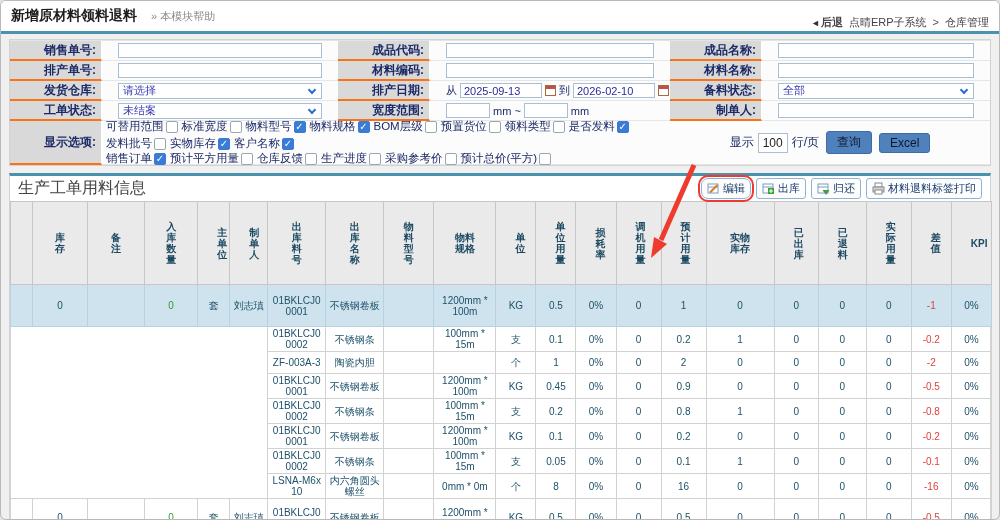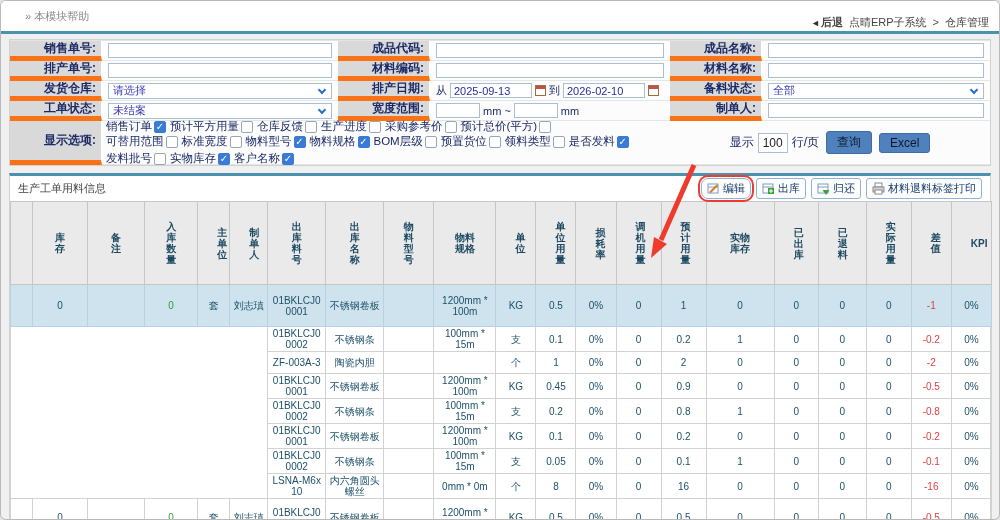--- a/index.html
+++ b/index.html
@@ -18,25 +18,25 @@
   .topnav a { color:#444; text-decoration:none; cursor:pointer; }
   .back-link { font-weight:bold; color:#333; }
   .back-ico { font-size:9px; color:#333; margin-right:1px; }
   .teal-line { height:3px; background:var(--accent-teal); }
 
   
   .panel1 { margin:5px 8px 7px 8px; background:#fff; border:1px solid #d2d2d2; }
   .panel1-title { height:19px; display:flex; align-items:center; padding:2px 8px 0 8px; font-size:12px; color:#444; position:relative; }
   .caret-up { position:absolute; right:12px; top:8px; width:7px; height:7px; border-left:2px solid #9a9a9a; border-top:2px solid #9a9a9a; transform:rotate(45deg); cursor:pointer; }
   .fgrid { display:grid; grid-template-columns:92px 236px 92px 240px 92px 1fr; background:#f2f2f2; border-top:1px solid #e4e4e4; }
-  .fl { background:#d9d9d9; border-right:1px solid #fff; border-bottom:5px solid #f97316;
+  .fl { background:#d9d9d9; border-right:1px solid #fff; border-bottom:2px solid #f97316;
         display:flex; align-items:center; justify-content:flex-end; padding-right:5px;
         font-size:12px; font-weight:bold; color:#1b2a66; height:20px; }
   .fl.tall { height:44px; }
-  .fv { background:#fcfcfc; border-bottom:1px solid #e6e6e6; display:flex; align-items:center; padding:1px 6px; height:20px; gap:3px; }
+  .fv { background:#fcfcfc; border-bottom:1px solid #e6e6e6; display:flex; align-items:center; padding:1px 16px; height:20px; gap:3px; }
   .fv input[type=text] { height:15px; border:1px solid #a9c0d4; width:100%; font-size:11px; color:#2a2a9c; padding:0 3px; background:#fff; }
   .fv input.short { width:44px; }
   .fv input.date { width:82px; }
   .sel { border:1px solid #a9c0d4; background:#fff; height:16px; width:100%; display:flex; align-items:center; padding:0 4px; font-size:11px; color:#3b3bb4; cursor:pointer; position:relative; }
   .sel .chev { position:absolute; right:6px; top:3px; width:6px; height:6px; border-right:2px solid #2a6fd6; border-bottom:2px solid #2a6fd6; transform:rotate(45deg); }
   .unit { font-size:11px; color:#1b2a66; white-space:nowrap; }
   .cal { width:11px; height:11px; border:1px solid #a86a3a; background:#fff; position:relative; flex:none; cursor:pointer; }
   .cal:before { content:""; position:absolute; left:0; right:0; top:0; height:3px; background:#c0504d; }
   .opts-cell { grid-column:2 / span 3; background:#fcfcfc; border-bottom:1px solid #e6e6e6; padding:1px 4px; height:44px;
                display:flex; flex-direction:column; justify-content:center; }
@@ -47,21 +47,21 @@
   .cb.on { background:var(--checkbox-blue); border-color:var(--checkbox-blue); color:#fff; font-size:10px; line-height:10px; }
   .cb.on:after { content:"✓"; }
   .pagesize-cell { grid-column:5 / span 2; background:#fcfcfc; border-bottom:1px solid #e6e6e6; height:44px;
                    display:flex; align-items:center; justify-content:center; gap:4px; font-size:12px; color:#1b2a66; }
   .pagesize-cell input { width:30px; height:20px; border:1px solid #a9c0d4; font-size:12px; color:#222; text-align:center; }
   .btn-blue { background:var(--button-blue); color:#0f172a; border:1px solid #3f6da3; border-radius:3px; font-size:12px; padding:2px 10px; cursor:pointer; margin-left:3px; }
 
   
   .panel2 { margin:0 8px; background:#fff; border:1px solid #d2d2d2; border-top:3px solid var(--accent-teal); }
   .panel2-head { height:25px; display:flex; align-items:center; padding:0 8px; }
-  .panel2-title { font-size:11px; color:#444; }
+  .panel2-title { font-size:16px; color:#444; }
   .toolbar { margin-left:auto; display:flex; align-items:center; gap:5px; }
   .tbtn { display:inline-flex; align-items:center; gap:3px; background:#fdfdfd; border:1px solid #8db3d8; border-radius:3px; padding:2px 5px; font-size:11px; color:#173a6b; cursor:pointer; }
   .tbtn svg { flex:none; }
   .edit-hl { outline:2px solid var(--annotation-red); outline-offset:1px;border-radius:7px; }
 
   table.grid { border-collapse:collapse; table-layout:fixed; width:982px; margin:0 auto; font-size:10px; }
   .grid th { background:#eaeaea; border:1px solid #c6c6c6; color:#1d4a63; font-weight:bold;
              white-space:pre-line; line-height:11px; padding:19px; height:24px; }
   .grid td { border:1px solid #d2d2d2; color:#1d5068; text-align:center; line-height:11px; padding:1px 2px; height:22px; overflow:hidden; }
   .grid td.code { word-break:break-all; }
@@ -93,20 +93,21 @@
 
   
   .arrow-overlay { position:absolute; left:0; top:0; pointer-events:none; z-index:60; }
 </style>
 </head>
 <body>
 
 <div class="page">
 
   <div class="topbar">
+    <span class="page-title">新增原材料领料退料</span>
     <a class="help-link">» 本模块帮助</a>
     <div class="topnav">
       <a class="back-link"><span class="back-ico">◄</span><span>后退</span></a>
       <a>点晴ERP子系统</a>
       <span>&gt;</span>
       <a>仓库管理</a>
     </div>
   </div>
   <div class="teal-line"></div>
 
@@ -177,20 +178,66 @@
         <input type="text" class="short" style="">
         <span class="unit">mm</span>
       </div>
       <div class="fl">制单人:</div>
       <div class="fv">
           <input type="text" style="">
         </div>
 
       <div class="fl tall">显示选项:</div>
       <div class="opts-cell">
+        <div class="optline" id="opts1">
+            <span class="opt">
+              <span>可替用范围</span>
+              <span class="cb"></span>
+            </span>
+            <span class="opt">
+              <span>标准宽度</span>
+              <span class="cb"></span>
+            </span>
+            <span class="opt">
+              <span>物料型号</span>
+              <span class="cb on"></span>
+            </span>
+            <span class="opt">
+              <span>物料规格</span>
+              <span class="cb on"></span>
+            </span>
+            <span class="opt">
+              <span>BOM层级</span>
+              <span class="cb"></span>
+            </span>
+            <span class="opt">
+              <span>预置货位</span>
+              <span class="cb"></span>
+            </span>
+            <span class="opt">
+              <span>领料类型</span>
+              <span class="cb"></span>
+            </span>
+            <span class="opt">
+              <span>是否发料</span>
+              <span class="cb on"></span>
+            </span>
+            <span class="opt">
+              <span>发料批号</span>
+              <span class="cb"></span>
+            </span>
+            <span class="opt">
+              <span>实物库存</span>
+              <span class="cb on"></span>
+            </span>
+            <span class="opt">
+              <span>客户名称</span>
+              <span class="cb on"></span>
+            </span>
+          </div>
         <div class="optline" id="opts2">
             <span class="opt">
               <span>销售订单</span>
               <span class="cb on"></span>
             </span>
             <span class="opt">
               <span>预计平方用量</span>
               <span class="cb"></span>
             </span>
             <span class="opt">
@@ -201,66 +248,20 @@
               <span>生产进度</span>
               <span class="cb"></span>
             </span>
             <span class="opt">
               <span>采购参考价</span>
               <span class="cb"></span>
             </span>
             <span class="opt">
               <span>预计总价(平方)</span>
               <span class="cb"></span>
-            </span>
-          </div>
-        <div class="optline" id="opts1">
-            <span class="opt">
-              <span>可替用范围</span>
-              <span class="cb"></span>
-            </span>
-            <span class="opt">
-              <span>标准宽度</span>
-              <span class="cb"></span>
-            </span>
-            <span class="opt">
-              <span>物料型号</span>
-              <span class="cb on"></span>
-            </span>
-            <span class="opt">
-              <span>物料规格</span>
-              <span class="cb on"></span>
-            </span>
-            <span class="opt">
-              <span>BOM层级</span>
-              <span class="cb"></span>
-            </span>
-            <span class="opt">
-              <span>预置货位</span>
-              <span class="cb"></span>
-            </span>
-            <span class="opt">
-              <span>领料类型</span>
-              <span class="cb"></span>
-            </span>
-            <span class="opt">
-              <span>是否发料</span>
-              <span class="cb on"></span>
-            </span>
-            <span class="opt">
-              <span>发料批号</span>
-              <span class="cb"></span>
-            </span>
-            <span class="opt">
-              <span>实物库存</span>
-              <span class="cb on"></span>
-            </span>
-            <span class="opt">
-              <span>客户名称</span>
-              <span class="cb on"></span>
             </span>
           </div>
       </div>
       <div class="pagesize-cell">
         <span>显示</span>
         <input type="text" value="100" style="">
         <span>行/页</span>
         <button class="btn-blue">查询</button>
         <button class="btn-blue">Excel</button>
       </div>

